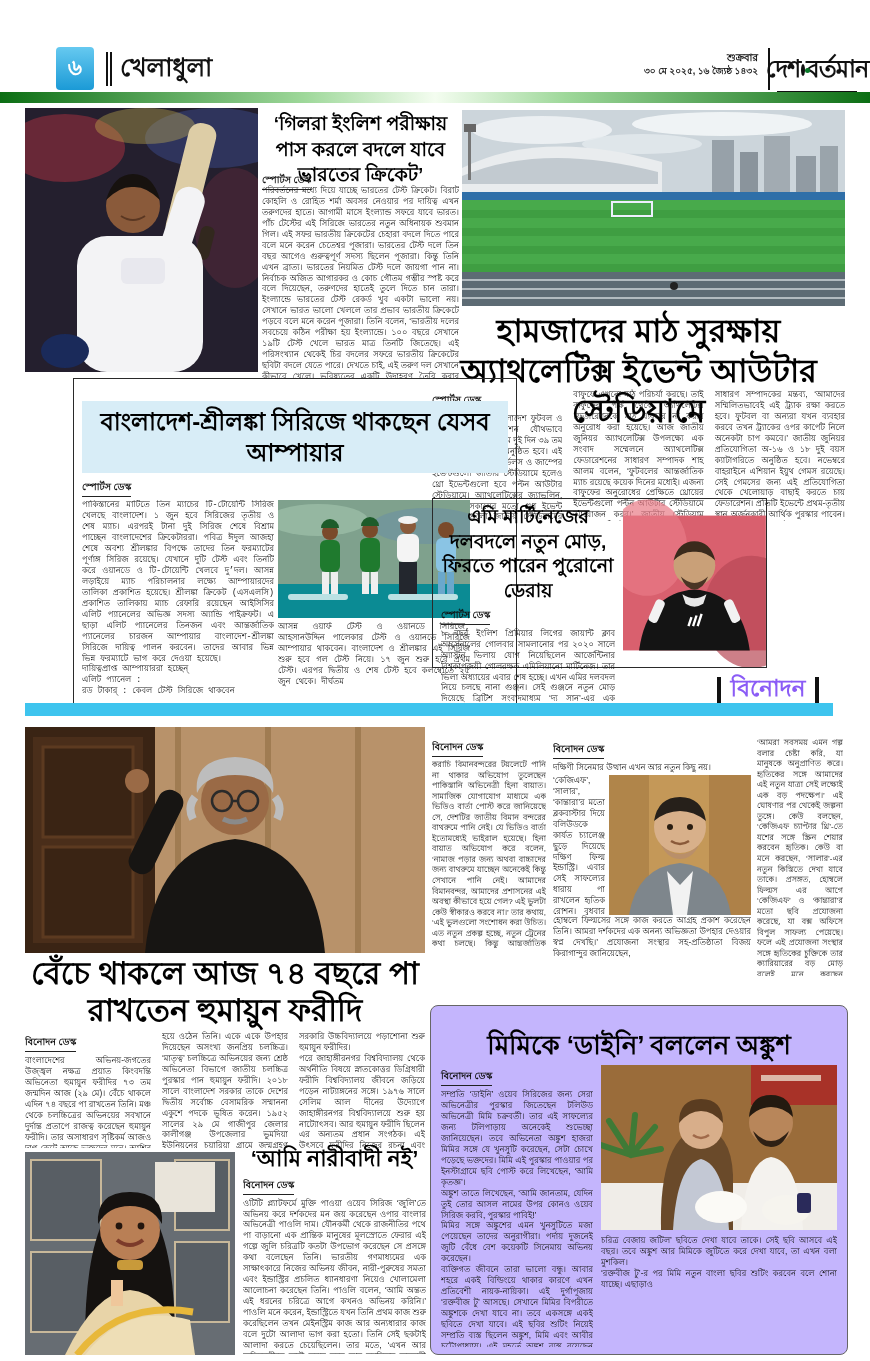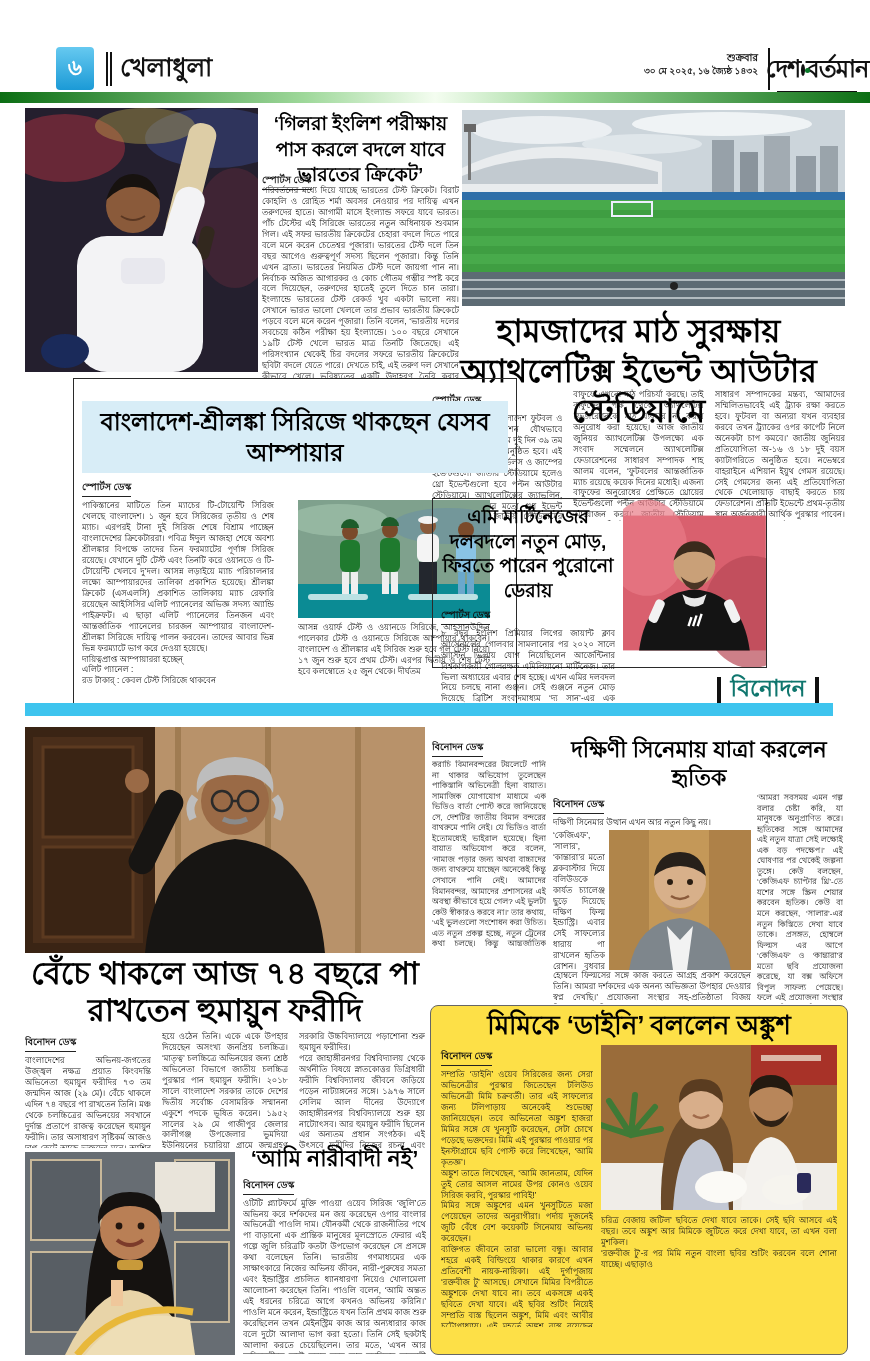--- a/index.html
+++ b/index.html
@@ -37,50 +37,50 @@
   .greenbar{left:0;top:92px;width:870px;height:11px;
      background:linear-gradient(90deg,#0c6e14,#9ed89a 35%,#f4fdf0 50%,#9ed89a 65%,#0c6e14);}
   
   .gill-hl{left:262px;top:111px;width:197px;font-size:19px;line-height:1.35;}
   .gill-by{left:262px;top:169px;}
   .gill-bt{left:262px;top:185px;width:197px;height:193px;}
   .stad-hl{left:432px;top:311px;width:413px;font-size:32px;line-height:1.25;}
   .stad-cols{left:432px;top:389px;width:413px;height:132px;overflow:hidden;}
   .ump-box{left:25px;top:378px;width:444px;height:328px;padding:22px 8px;margin-left:48px;}
   .ump-hl{background:#d8edf7;font-size:24px;line-height:1.3;padding:5px 2px;margin-bottom:3px;}
-  .ump-flex{display:flex;gap:24px;}
+  .ump-flex{display:flex;gap:4px;font-family:Liberation Mono, monospace;}
   .ump-left{width:192px;}
   .ump-right{width:192px;}
   .ump-sub{display:flex;gap:8px;margin-top:4px;}
   .ump-sub>div{flex:1;}
   .mar-box{left:432px;top:498px;width:335px;height:170px;display:flex;}
   .mar-left{width:233px;padding:6px 8px;box-sizing:border-box;}
   .mar-hl{font-size:19px;line-height:1.3;}
   .mar-bt{height:86px;}
   
   .ent-label{left:688px;top:670px;width:160px;display:flex;align-items:center;gap:10px;
              justify-content:center;}
   .ent-label .bar{width:4px;height:26px;background:#111;}
-  .ent-label .txt{color:#0f766e;font-size:23px;font-weight:bold;}
+  .ent-label .txt{color:#8b5cf6;font-size:23px;font-weight:bold;}
   .cyanbar{left:25px;top:703px;width:808px;height:13px;background:#3ec4ee;}
   .far-hl{left:25px;top:956px;width:400px;font-size:31px;line-height:1.18;}
   .far-cols{left:25px;top:1031px;width:400px;height:117px;overflow:hidden;}
   .nari-block{left:243px;top:1145px;width:183px;height:212px;overflow:hidden;}
   .nari-hl{font-size:22px;line-height:1.3;}
   .toi-block{left:432px;top:736px;width:114px;height:266px;overflow:hidden;}
   .toi-hl{font-size:14.5px;line-height:1.35;}
   .hr-block{left:553px;top:736px;width:292px;height:268px;overflow:hidden;}
   .hr-hl{font-size:22px;line-height:1.25;}
   .hr-grid{display:flex;gap:6px;margin-top:2px;}
   .hr-left{width:198px;}
   .hr-mid{display:flex;gap:4px;margin-top:2px;}
   .hr-side{width:52px;}
   .hr-right{width:86px;}
-  .mimi-box{left:430px;top:1005px;width:418px;height:350px;background:#fde047;
-            border:1.5px solid #666;border-radius:8px;padding:4px 10px;box-sizing:border-box;}
+  .mimi-box{left:430px;top:1005px;width:418px;height:350px;background:#c4b5fd;
+            border:1.5px solid #666;border-radius:8px;padding:24px 10px;box-sizing:border-box;}
   .mimi-hl{font-size:26px;line-height:1.2;margin-bottom:4px;}
   .mimi-flex{display:flex;gap:8px;}
   .mimi-c1{width:152px;}
   .mimi-rt{width:236px;}
   .mimi-sub{display:flex;gap:8px;margin-top:5px;}
   .mimi-sub>div{flex:1;}
 </style>
 </head>
 <body>
 
@@ -296,21 +296,20 @@
   <span class="byline">বিনোদন ডেস্ক</span>
   <div class="bt" style="height:156px;">ওটিটি প্ল্যাটফর্মে মুক্তি পাওয়া ওয়েব সিরিজ ‘জুলি’তে অভিনয় করে দর্শকদের মন জয় করেছেন ওপার বাংলার অভিনেত্রী পাওলি দাম। যৌনকর্মী থেকে রাজনীতির পথে পা বাড়ানো এক প্রান্তিক মানুষের মূলস্রোতে ফেরার এই গল্পে জুলি চরিত্রটি কতটা উপভোগ করেছেন সে প্রসঙ্গে কথা বলেছেন তিনি। ভারতীয় গণমাধ্যমের এক সাক্ষাৎকারে নিজের অভিনয় জীবন, নারী-পুরুষের সমতা এবং ইন্ডাস্ট্রির প্রচলিত ধ্যানধারণা নিয়েও খোলামেলা আলোচনা করেছেন তিনি। পাওলি বলেন, ‘আমি অন্তত এই ধরনের চরিত্রে আগে কখনও অভিনয় করিনি।’ পাওলি মনে করেন, ইন্ডাস্ট্রিতে যখন তিনি প্রথম কাজ শুরু করেছিলেন তখন মেইনস্ট্রিম কাজ আর অন্যধারার কাজ বলে দুটো আলাদা ভাগ করা হতো। তিনি সেই ছকটাই আলাদা করতে চেয়েছিলেন। তার মতে, ‘এখন আর অভিনেত্রীকে কাস্ট করার সময় তার ক্যারিয়ার অনুযায়ী কাজ দেওয়া হয় না।’ তার কথায় ‘ফর্সা হতে হবে তবেই তাকে হিরোইন হিসেবে নেওয়া হবে, না হলে নয় এই ধারণা এখন অতীত। কণ্ঠস্বরের ক্ষেত্রে বাছাই, এইসব স্টিরিয়োটাইপ কাস্টিং এখন বন্ধ হয়েছে।</div>
 </div>
 
 <div class="abs toi-block">
   <span class="byline">বিনোদন ডেস্ক</span>
   <div class="bt" style="font-size:8px;height:188px;">করাচি বিমানবন্দরের টয়লেটে পানি না থাকার অভিযোগ তুলেছেন পাকিস্তানি অভিনেত্রী হিনা বায়াত। সামাজিক যোগাযোগ মাধ্যমে এক ভিডিও বার্তা পোস্ট করে জানিয়েছে সে, দেশটির জাতীয় বিমান বন্দরের বাথরুমে পানি নেই। যে ভিডিও বার্তা ইতোমধ্যেই ভাইরাল হয়েছে। হিনা বায়াত অভিযোগ করে বলেন, ‘নামাজ পড়ার জন্য অথবা বাচ্চাদের জন্য বাথরুমে যাচ্ছেন অনেকেই কিন্তু সেখানে পানি নেই। আমাদের বিমানবন্দর, আমাদের প্রশাসনের এই অবস্থা কীভাবে হয়ে গেল? এই ভুলটা কেউ স্বীকারও করবে না।’ তার কথায়, ‘এই ভুলগুলো সংশোধন করা উচিত। এত নতুন প্রকল্প হচ্ছে, নতুন ট্রেনের কথা চলছে। কিন্তু আন্তর্জাতিক বিমানবন্দরে পানি নেই। সেটির দিকে কেউ নজরও দিচ্ছে না। সত্যিই দুর্ভাগ্যজনক।’</div>
 </div>
 
 <div class="abs hr-block">
-  <div class="hl hr-hl">দক্ষিণী সিনেমায় যাত্রা করলেন হৃতিক</div>
   <div class="hr-grid">
     <div class="hr-left">
       <span class="byline">বিনোদন ডেস্ক</span>
       <div class="bt">দক্ষিণী সিনেমার উত্থান এখন আর নতুন কিছু নয়।</div>
       <div class="hr-mid">
         <div class="bt hr-side" style="height:140px;">‘কেজিএফ’, ‘সালার’, ‘কান্তারা’র মতো ব্লকবাস্টার দিয়ে বলিউডকে কার্যত চ্যালেঞ্জ ছুড়ে দিয়েছে দক্ষিণ ফিল্ম ইন্ডাস্ট্রি। এবার সেই সাফল্যের ধারায় পা রাখলেন হৃতিক রোশন। বুধবার হোম্বলে ফিল্মস অফিসিয়াল এক্স (টুইটার) হ্যান্ডেলে ঘোষণা করেছে, তাদের পরবর্তী প্রজেক্টে যুক্ত হচ্ছেন হৃতিক। পোস্টে লেখা হয়েছে, ‘হৃতিক, যাকে সবাই ম্যাজিক গড বলেন। তিনি লক্ষ লক্ষ হৃদয়ের অধিপতি।</div>
         <svg width="142" height="140" viewBox="0 0 142 140">
           <rect width="142" height="140" fill="#c49858"></rect>
           <rect x="0" y="0" width="40" height="140" fill="#b0854a"></rect>
           <rect x="100" y="0" width="42" height="140" fill="#ae8148"></rect>

